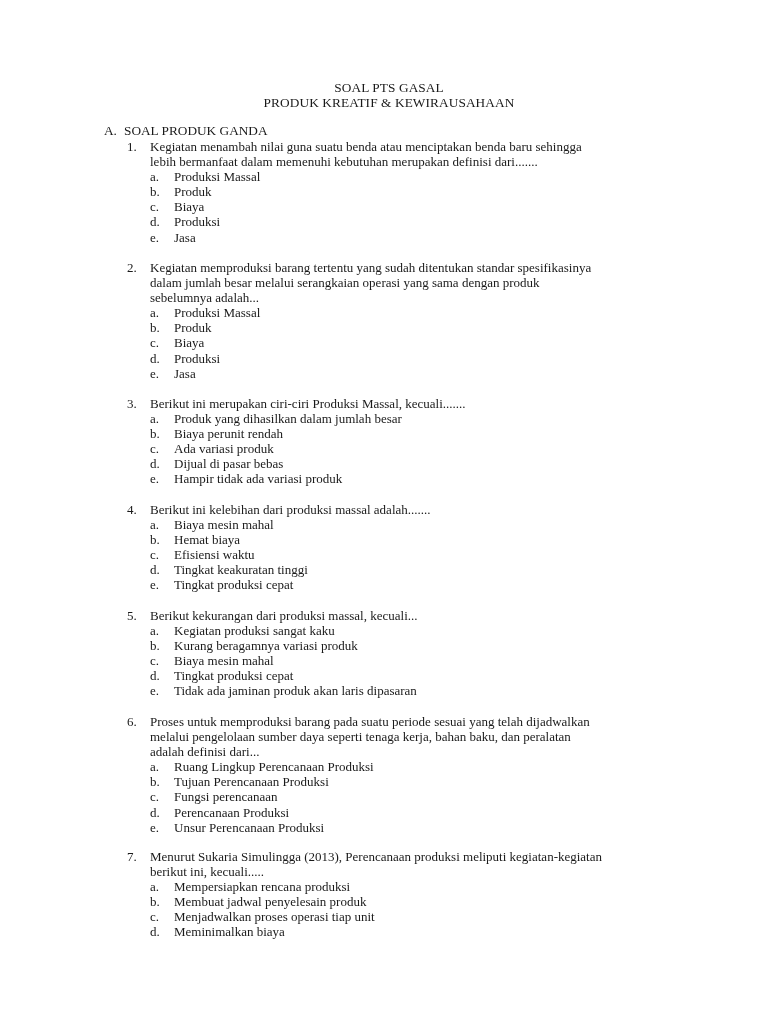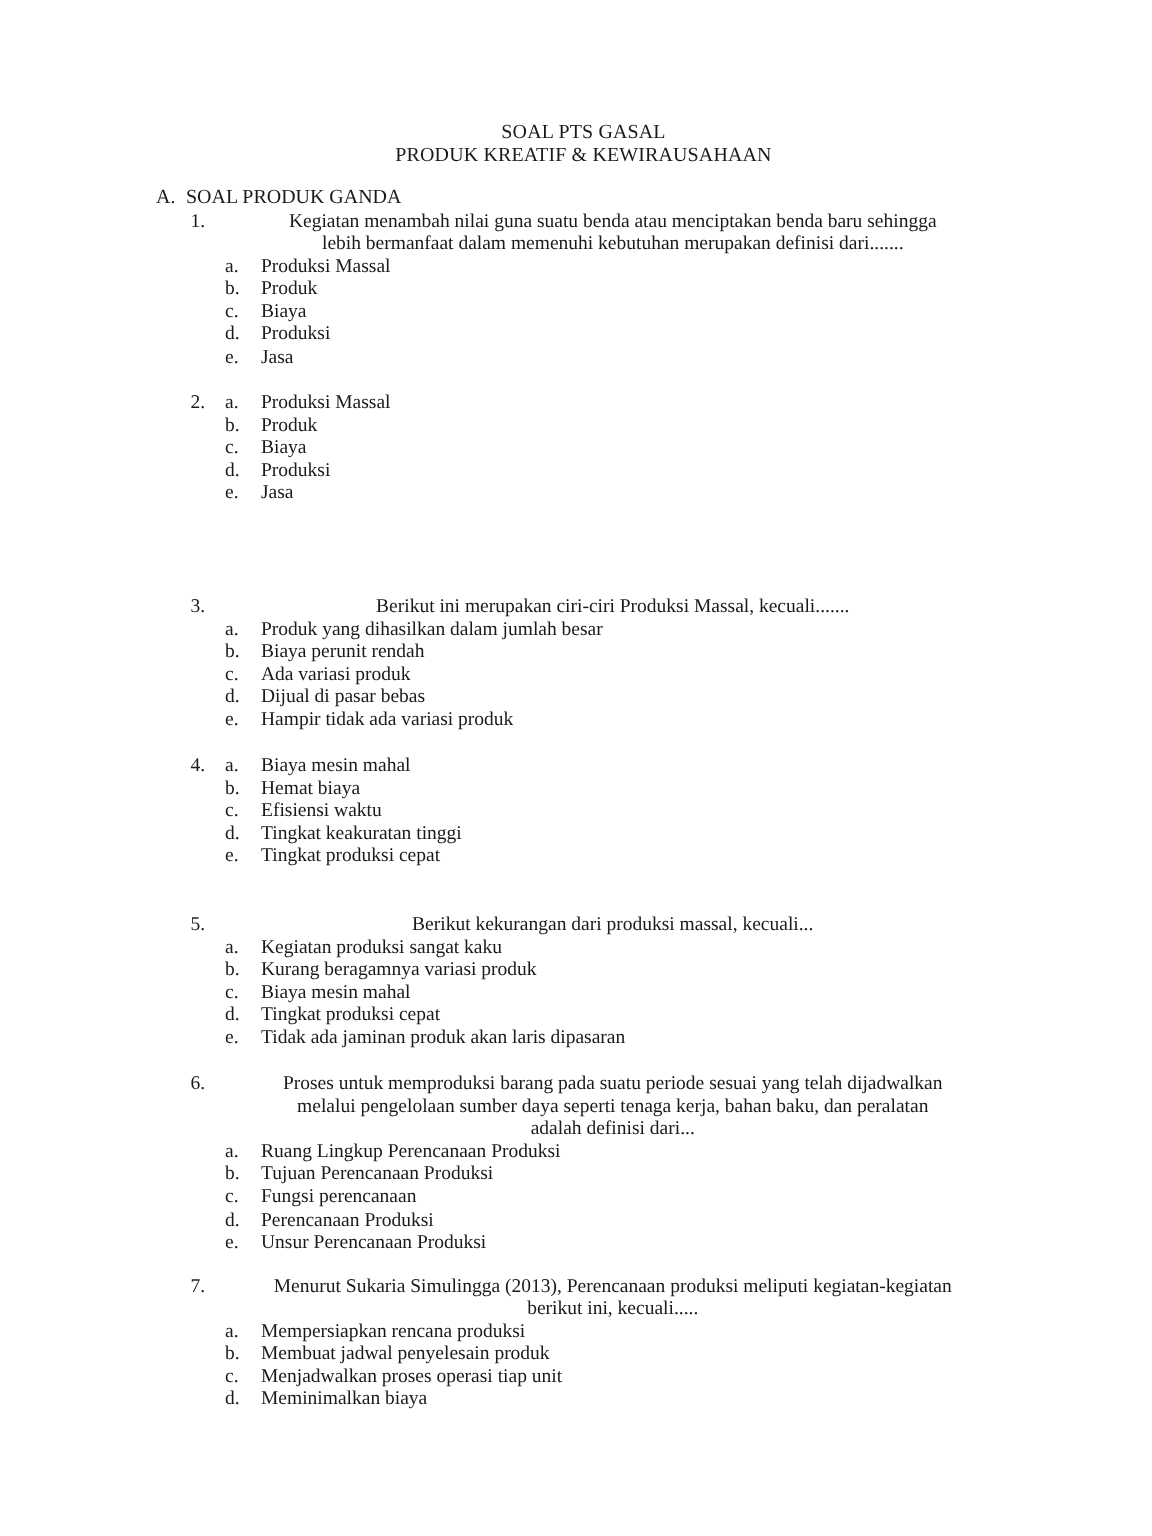--- a/index.html
+++ b/index.html
@@ -10,21 +10,21 @@
   }
   .page { position: absolute; left: 0; top: 0; width: 696px; height: 1024px; }
   .title { position: absolute; left: 0; width: 778px; text-align: center; font-size: 13.3px; letter-spacing: 0.1px; line-height: 15px; }
   .t1 { top: 80px; }
   .t2 { top: 95px; }
   .section { position: absolute; left: 104px; top: 123px; font-size: 13.3px; line-height: 15px; }
   .section .letter { position: absolute; left: 0; }
   .section .label { position: absolute; left: 20px; white-space: nowrap; }
   .q { position: absolute; left: 127px; width: 540px; line-height: 15.1px; }
   .q .num { position: absolute; left: 0; top: 0; }
-  .q .text { margin-left: 23px; display: block; white-space: pre-line; text-align: center; }
+  .q .text { margin-left: 23px; display: block; white-space: pre-line; }
   .opts { margin: 0; padding: 0; list-style: none; }
   .opt { position: relative; height: 15.1px; white-space: nowrap; }
   .opt .ol { position: absolute; left: 23px; top: 0; }
   .opt .ot { position: absolute; left: 47px; top: 0; }
 </style>
 </head>
 <body>
 
 <div class="page">
   <div class="title t1">SOAL PTS GASAL</div>
@@ -58,20 +58,23 @@
         </li>
       <li class="opt">
           <span class="ol">e.</span>
           <span class="ot">Jasa</span>
         </li>
     </ul>
   </div>
 
   <div class="q" style="top:260px">
     <span class="num">2.</span>
+    <span class="text">Kegiatan memproduksi barang tertentu yang sudah ditentukan standar spesifikasinya
+dalam jumlah besar melalui serangkaian operasi yang sama dengan produk
+sebelumnya adalah...</span>
     <ul class="opts">
       <li class="opt">
           <span class="ol">a.</span>
           <span class="ot">Produksi Massal</span>
         </li>
       <li class="opt">
           <span class="ol">b.</span>
           <span class="ot">Produk</span>
         </li>
       <li class="opt">
@@ -111,20 +114,21 @@
         </li>
       <li class="opt">
           <span class="ol">e.</span>
           <span class="ot">Hampir tidak ada variasi produk</span>
         </li>
     </ul>
   </div>
 
   <div class="q" style="top:502px">
     <span class="num">4.</span>
+    <span class="text">Berikut ini kelebihan dari produksi massal adalah.......</span>
     <ul class="opts">
       <li class="opt">
           <span class="ol">a.</span>
           <span class="ot">Biaya mesin mahal</span>
         </li>
       <li class="opt">
           <span class="ol">b.</span>
           <span class="ot">Hemat biaya</span>
         </li>
       <li class="opt">

